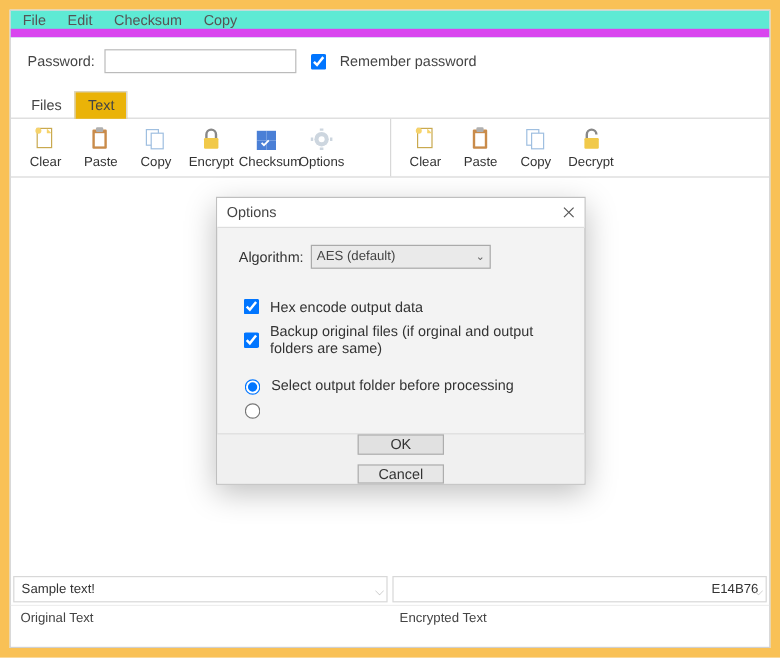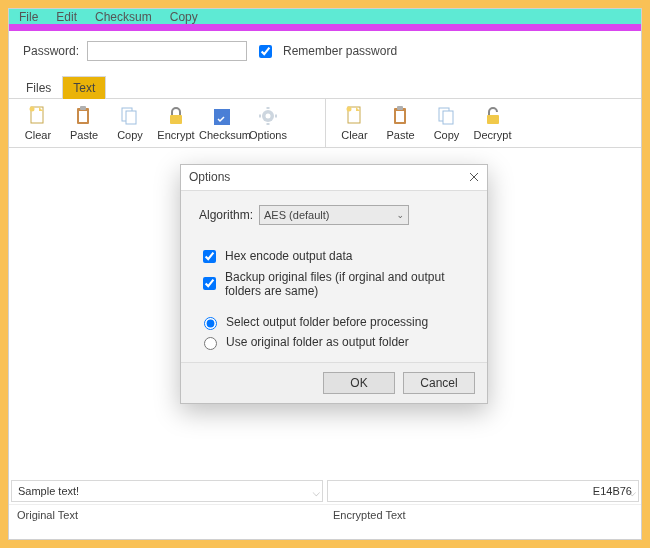--- a/index.html
+++ b/index.html
@@ -171,20 +171,21 @@
   .spacer8 { height: 8px; }
   .dfooter {
     height: 42px;
     border-top: 1px solid #ddd;
     background: #f0f0f0;
     display: flex;
     align-items: center;
     justify-content: flex-end;
     padding: 0 12px;
     gap: 8px;
+    flex-direction: column;
   }
   .dbtn {
     width: 72px; height: 22px;
     border: 1px solid #adadad;
     background: #e7e7e7;
     font-size: 12px;
     color: #333;
     display: flex; align-items: center; justify-content: center;
   }
   .dbtn.primary { background: #e1e1e1; }
@@ -368,20 +369,19 @@
       <input type="checkbox" class="chk" checked="" style="">
       <span>Backup original files (if orginal and output folders are same)</span>
     </div>
     <div class="spacer8"></div>
     <div class="dradio">
       <input type="radio" name="ofolder" checked="" style="">
       <span>Select output folder before processing</span>
     </div>
     <div class="dradio">
       <input type="radio" name="ofolder" style="">
-      <span>Use original folder as output folder</span>
     </div>
   </div>
   <div class="dfooter">
     <div class="dbtn primary">OK</div>
     <div class="dbtn">Cancel</div>
   </div>
 </div>
 
 </body></html>

